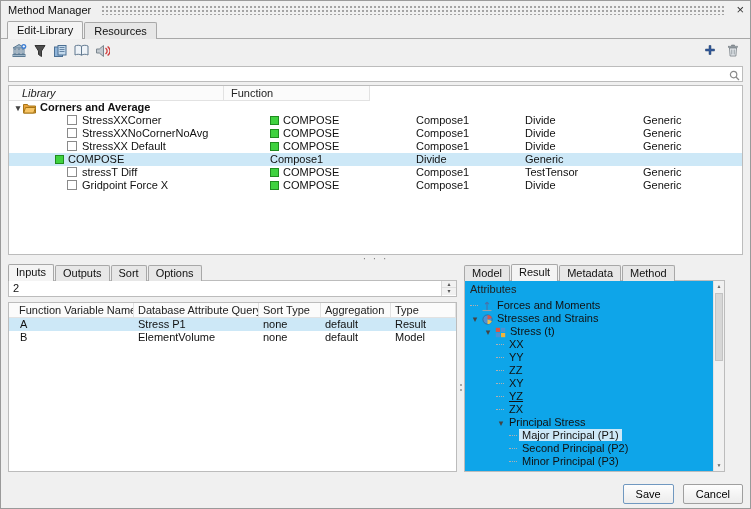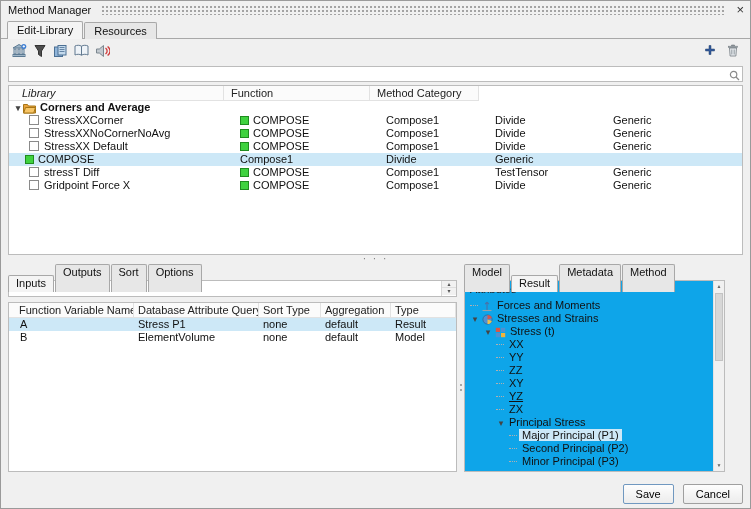--- a/index.html
+++ b/index.html
@@ -15,21 +15,21 @@
          background-size:4px 4px; }
   .close{ position:absolute; right:6px; top:1px; font-size:13px; color:#333; cursor:pointer; }
 
   
   .tabline{ position:absolute; left:0; right:0; top:37px; border-top:1px solid #a8a8a8; z-index:1; }
   .toptabs{ position:absolute; left:6px; top:20px; height:18px; z-index:2; }
   .tab{ display:inline-block; height:17px; line-height:16px; padding:0 9px;
         border:1px solid #a8a8a8; border-bottom:none; background:#e7e7e7;
         margin-right:1px; border-radius:2px 2px 0 0; vertical-align:bottom; cursor:pointer; }
   .tab.active{ background:#f4f4f4; height:18px; }
-  .tab.small{ height:28px; line-height:15px; padding:0 7px; }
+  .tab.small{ height:16px; line-height:15px; padding:0 7px; }
   .tab.small.active{ height:17px; }
 
   
   .toolbar{ position:absolute; left:8px; right:8px; top:42px; height:20px; }
   .tbtn{ display:inline-block; width:19px; height:18px; margin-right:2px; text-align:center; cursor:pointer; }
   .tb-right{ position:absolute; right:0; top:0; }
   .tb-right .tbtn{ margin-left:4px; margin-right:0; }
   .icn svg{ vertical-align:middle; }
 
   
@@ -43,21 +43,21 @@
   .libtable{ position:absolute; left:7px; right:7px; top:84px; height:170px;
              border:1px solid #bcbcbc; background:#fff; overflow:hidden; }
   .lib-grid{ display:grid; grid-template-columns:215px 146px 109px 118px 1fr; }
   .lib-header .cell{ height:15px; line-height:13px; padding:1px 4px; background:#fbfbfb;
                      border-right:1px solid #e2e2e2; border-bottom:1px solid #e2e2e2;
                      color:#222; white-space:nowrap; overflow:hidden; cursor:pointer; }
   .lib-header .cell.first{ padding-left:10px;font-style:italic; }
   .hlabel{ margin-left:3px; }
   .libgroup{ height:13px; line-height:13px; font-weight:bold; padding-left:4px; white-space:nowrap; cursor:pointer; }
   .librow{ height:13px; line-height:13px; cursor:pointer; }
-  .librow .cell{ padding:0 16px; white-space:nowrap; overflow:hidden; }
+  .librow .cell{ padding:0 8px; white-space:nowrap; overflow:hidden;margin-left:38px; }
   .librow .name-cell{ padding-left:20px; }
   .librow.sel{ background:#cde8f7; }
   .cb{ display:inline-block; width:10px; height:10px; border:1px solid #8a8a8a;
        background:#fff; vertical-align:-1px; margin-right:5px; cursor:pointer; }
   .rlabel{ }
   .editbox{ border:1px solid #6a93b8; background:#eef6fc; padding:0 20px 0 2px; }
   .gsq{ display:inline-block; width:9px; height:9px; background:#3fd23f; border:1px solid #1f8c1f;
         vertical-align:-1px; margin-right:4px; }
   .texp{ display:inline-block; width:10px; font-size:9px; color:#444; text-align:center; cursor:pointer; }
   .glabel{ margin-left:4px; }
@@ -177,21 +177,20 @@
     <span class="sicon icn"><svg width="11" height="11" viewBox="0 0 11 11">
           <circle cx="4.6" cy="4.6" r="3.2" fill="none" stroke="#8a8a8a" stroke-width="1.2"></circle>
           <path d="M7 7 L10 10" stroke="#8a8a8a" stroke-width="1.3"></path>
         </svg></span>
   </div>
 
   <div class="libtable">
     <div class="lib-grid lib-header">
         <div class="cell first"><span class="hlabel">Library</span></div>
         <div class="cell"><span class="hlabel">Function</span></div>
-        <div class="cell"><span class="hlabel">Method Category</span></div>
       </div>
     <div class="lib-body">
         <div class="libgroup"><span class="texp">▾</span><span class="icn"><svg width="13" height="11" viewBox="0 0 13 11">
               <path d="M0.5 1.5 h4 l1 1.5 h7 v7 h-12 z" fill="#e8a33c" stroke="#a87617"></path>
               <path d="M2.5 4.5 h10 l-1.8 5.5 h-10 z" fill="#f7c566" stroke="#a87617"></path>
             </svg></span><span class="glabel">Corners and Average</span></div>
         <div class="lib-grid librow">
           <div class="cell name-cell"><span class="cb"></span><span class="rlabel">StressXXCorner</span></div>
           <div class="cell"><span class="gsq"></span><span>COMPOSE</span></div>
           <div class="cell">Compose1</div>

